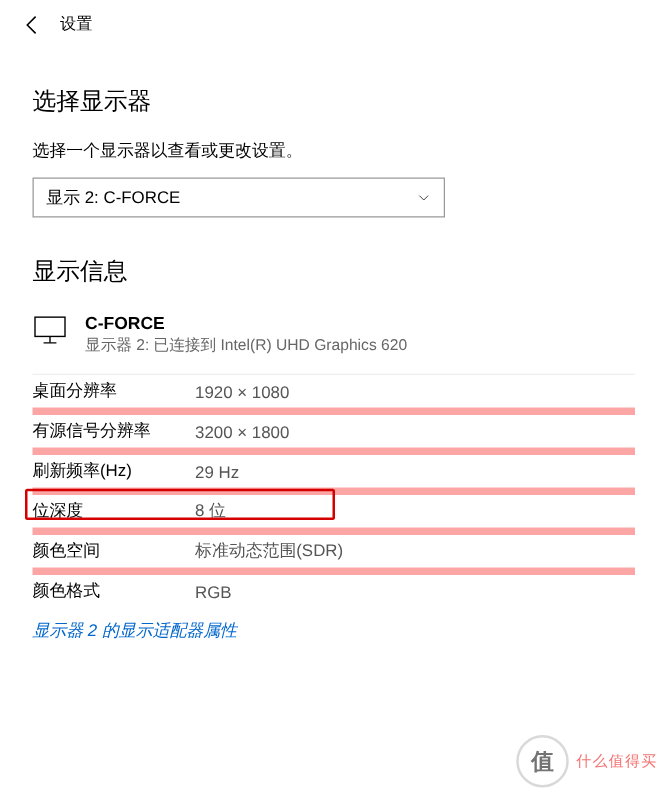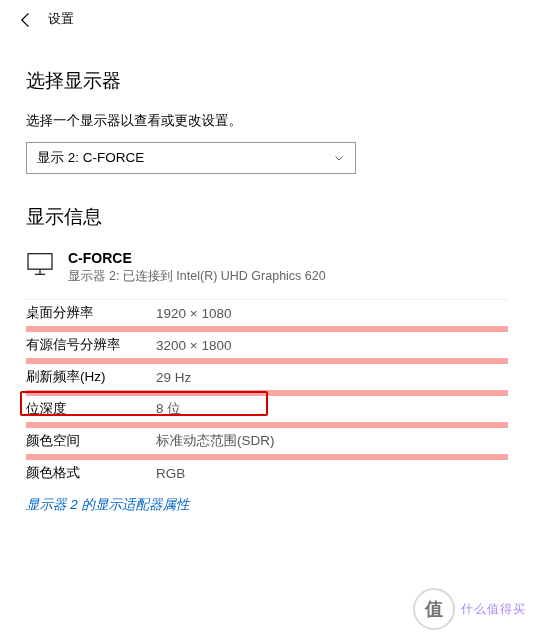--- a/index.html
+++ b/index.html
@@ -148,21 +148,21 @@
     display: flex;
     align-items: center;
     justify-content: center;
     font-size: 18px;
     font-weight: bold;
     color: #444;
     background: rgba(255,255,255,0.7);
   }
   .wm-text {
     font-size: 12px;
-    color: #8b5cf6;
+    color: #ef4444;
     line-height: 1;
     letter-spacing: 1px;
   }
 </style>
 </head>
 <body>
 
 <div class="topbar">
   <svg class="back-btn" viewBox="0 0 24 24">
     <path d="M15 4 L7 12 L15 20" stroke="#000" stroke-width="1.5" fill="none"></path>

